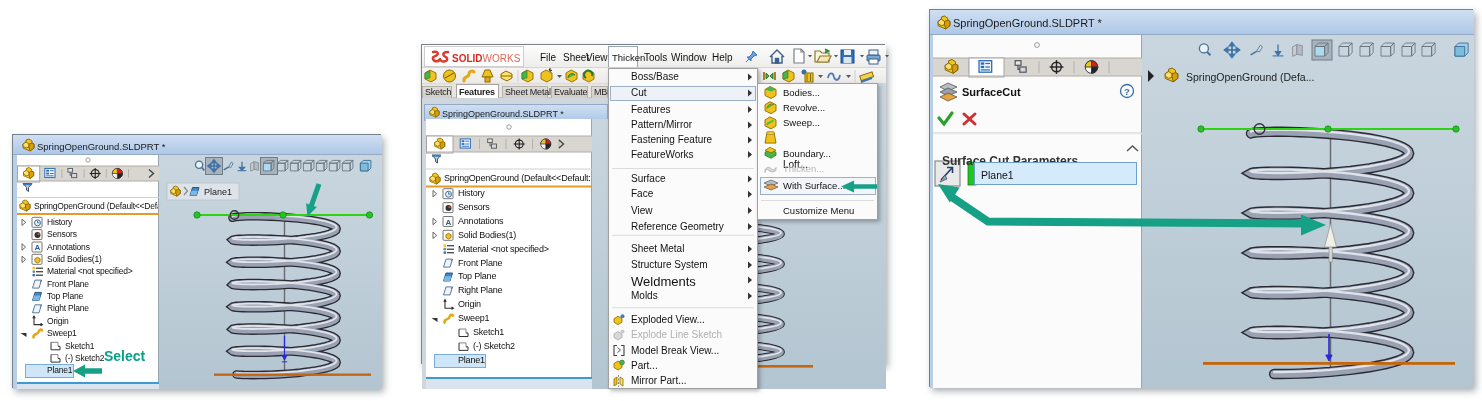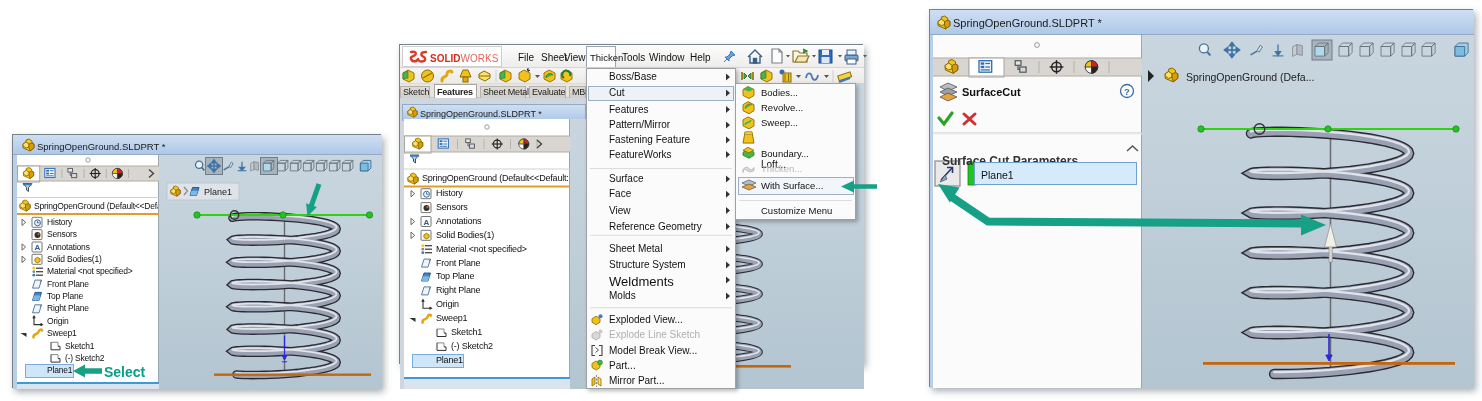--- a/index.html
+++ b/index.html
@@ -247,21 +247,21 @@
         <line x1="124.5" y1="181" x2="124.5" y2="201.4" stroke-width="1.2"></line>
         <polygon points="124.5,205 122.2,200.5 126.8,200.5"></polygon>
         <line x1="121.8" y1="206.8" x2="127.2" y2="206.8" stroke-width="0.9"></line>
       </g>
       <rect x="54" y="218.5" width="157" height="2.4" fill="#c4660e"></rect>
       <polygon points="147.5,61.5 156.9,52.1 153.9,51.0 161.4,29.8 156.6,28.2 149.1,49.4 146.1,48.3" fill="#16a085"></polygon>
     </svg>
     <svg style="left:4px;top:20px;" width="142" height="234" viewBox="0 0 142 234">
       <polygon points="56.0,216.0 68.0,209.5 68.0,213.2 85.0,213.2 85.0,218.8 68.0,218.8 68.0,222.5" fill="#16a085"></polygon>
     </svg>
-    <div class="abs" style="left:91px;top:229px;font-size:14px;color:#05a188;"><b>Select</b></div>
+    <div class="abs" style="left:91px;top:213px;font-size:14px;color:#05a188;"><b>Select</b></div>
   </div>
 <div class="win" style="left:929px;top:9px;width:544px;height:378px;">
     <div class="abs" style="left:0px;top:0px;width:544px;height:25px;background:linear-gradient(#cfdff2,#aec8e8);border-bottom:1px solid #93a9c4;"></div>
     <svg style="left:6px;top:5px;" width="16" height="16" viewBox="0 0 16 16">
       <g stroke="#7a5c00" stroke-width="0.9" stroke-linejoin="round">
         <polygon points="2.1,6.4 5.3,4.2 5.3,2.1 8.5,1.0 11.8,3.2 11.8,5.3 13.9,6.4 13.9,10.7 9.6,13.9 2.1,10.7" fill="#f5c518"></polygon>
         <polygon points="2.1,6.4 5.3,4.2 8.5,6.4 8.5,9.6 5.3,10.7 2.1,8.5" fill="#ffe06a"></polygon>
         <polygon points="8.5,6.4 11.8,5.3 13.9,6.4 13.9,10.7 9.6,13.9 8.5,9.6" fill="#d89d0a"></polygon>
       </g>
     </svg>
@@ -412,21 +412,21 @@
       <rect x="187" y="207" width="3.2" height="20" fill="#d8d8d2" stroke="#888" stroke-width="0.6"></rect>
       <polygon points="188.5,189 194.5,212 182.5,212" fill="#f2f0e6" stroke="#999" stroke-width="0.8"></polygon>
       <g stroke="#2828d8" fill="#2828d8">
         <line x1="187" y1="299" x2="187" y2="321.2" stroke-width="1.6"></line>
         <polygon points="187,326 183.9,320.0 190.1,320.0"></polygon>
         <line x1="183.4" y1="328.4" x2="190.6" y2="328.4" stroke-width="1.2"></line>
       </g>
       <rect x="61" y="327" width="252" height="2.8" fill="#c4660e"></rect>
     </svg>
   </div>
-<div class="win" style="left:399px;top:44px;width:464px;height:320px;padding-left:37px;">
+<div class="win" style="left:421px;top:44px;width:464px;height:320px;padding-left:37px;">
     <div class="abs" style="left:0px;top:0px;width:464px;height:23px;background:linear-gradient(#fdfdfd,#eeedec);border-bottom:1px solid #d8d6d4;"></div>
     <div class="abs" style="left:2px;top:1px;width:100px;height:21px;background:#fff;border:1px solid #d0cecc;"></div>
     <svg style="left:7px;top:4px;" width="24" height="16" viewBox="0 0 24 16">
       <g stroke="#dc3a2a" stroke-width="2.4" fill="none" stroke-linecap="round">
         <path d="M4 3 C 8 2, 10 4, 8 6 C 6 8, 3 7, 4 10 C 5 13, 10 13, 11 10"></path>
         <path d="M19 3 C 14 3, 13 6, 16 7.5 C 19 9, 19 12, 15 12.5 C 13 12.7, 12 12, 11.5 11"></path>
       </g>
     </svg>
     <div class="abs" style="left:30px;top:7.5px;font-size:10px;color:#d52b1e;"><b>SOLID</b><span style="color:#e0685c;">WORKS</span></div>
     <div class="abs mtxt" style="left:118px;top:7px;font-size:10px;color:#111;">File</div>

